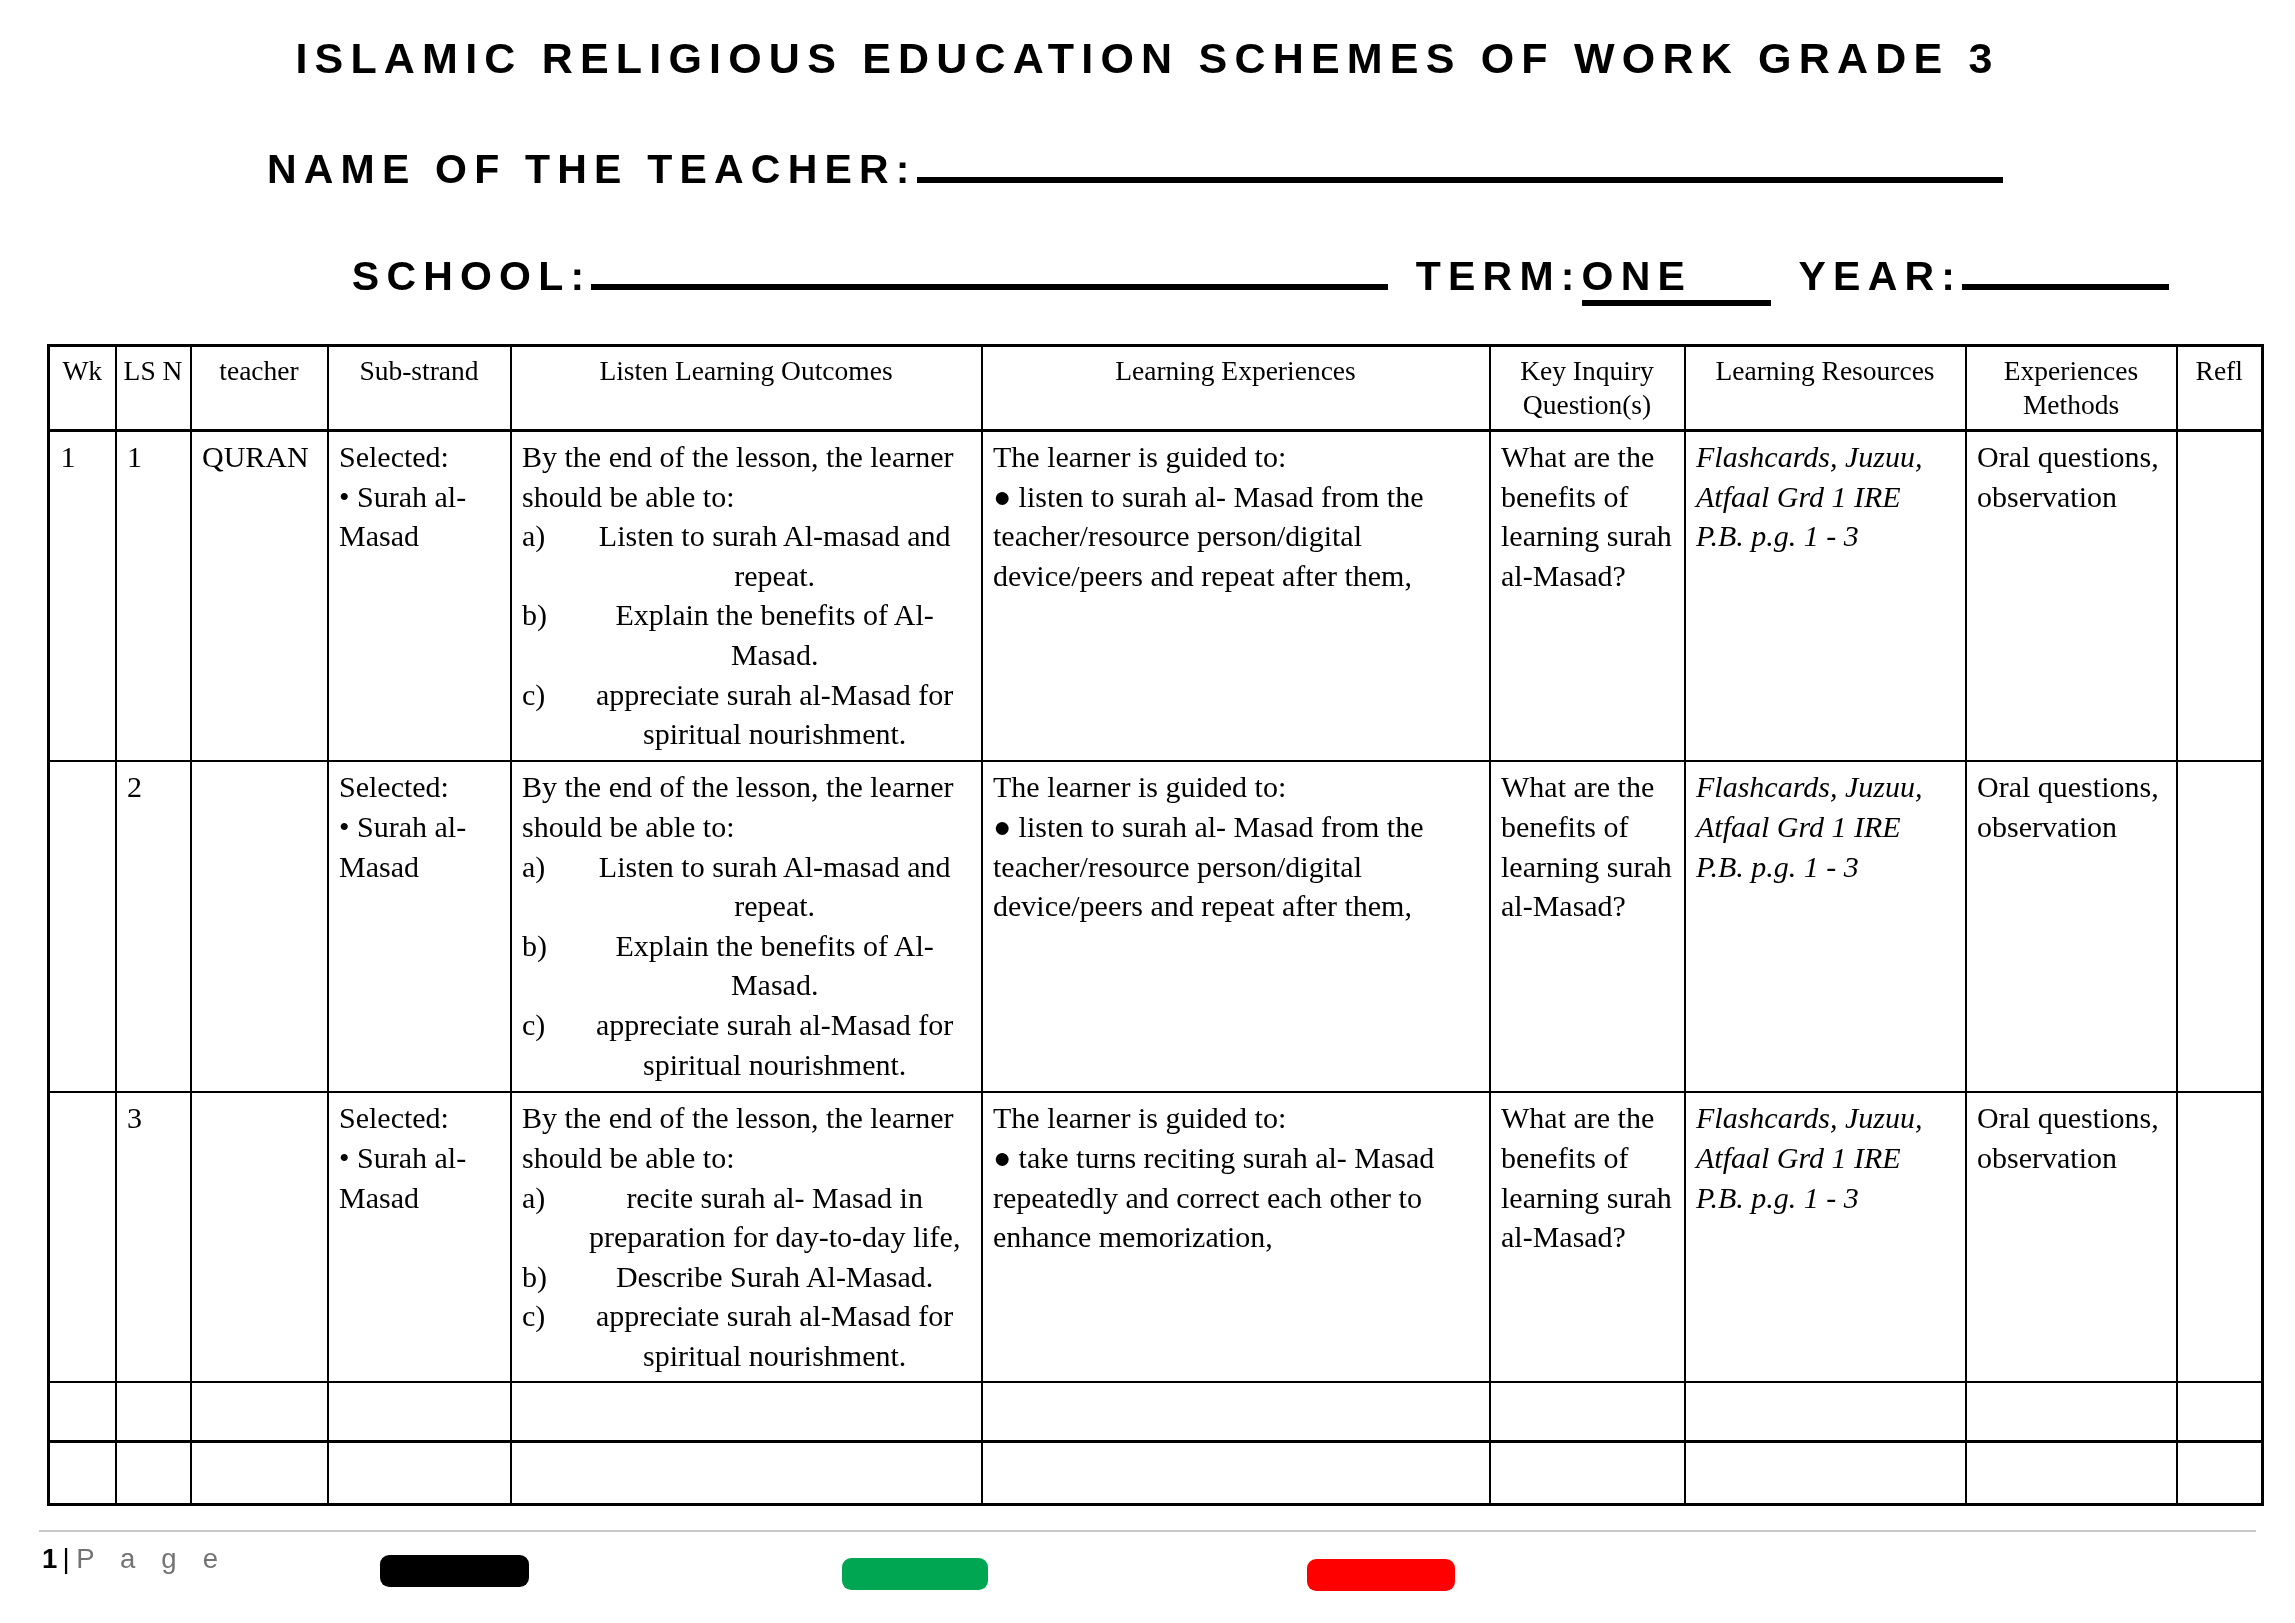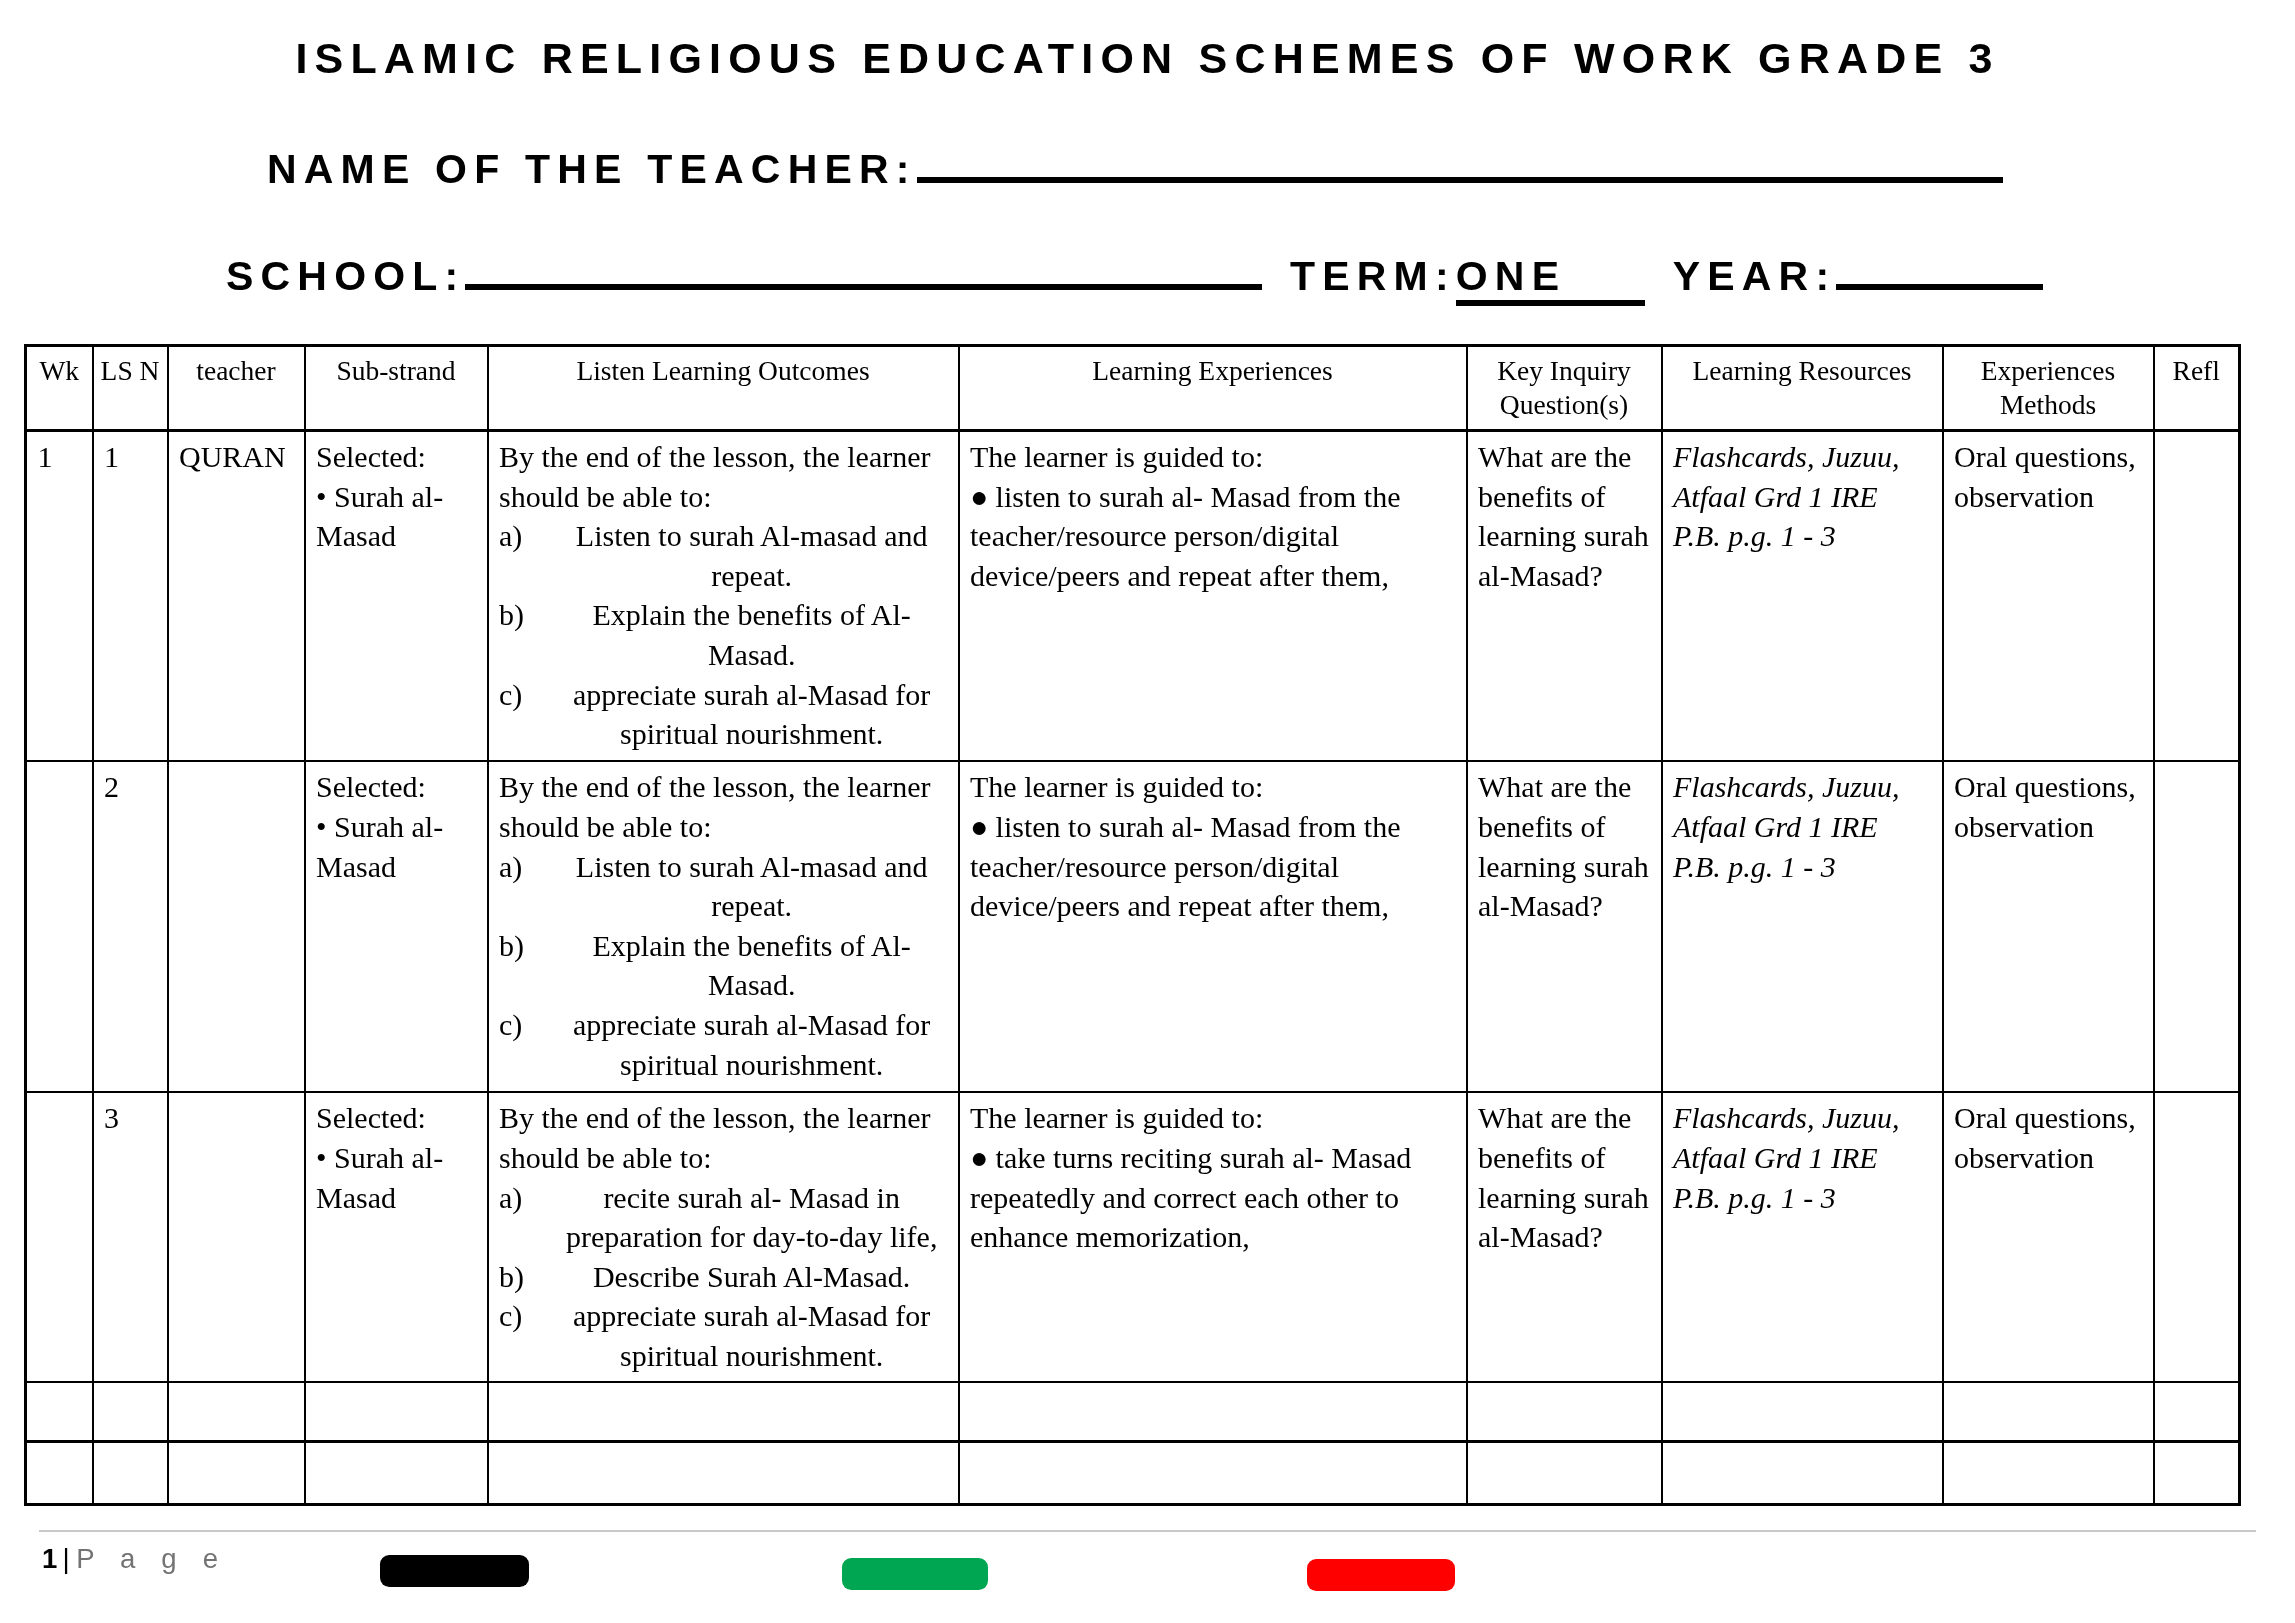--- a/index.html
+++ b/index.html
@@ -21,39 +21,39 @@
     white-space:nowrap;
   }
   .field-line {
     font-family:"Liberation Sans", sans-serif;
     font-weight:800;
     font-size:41px;
     letter-spacing:7.2px;
     white-space:nowrap;
   }
   .teacher-line { margin:63px 0 13px 267px; }
-  .school-line  { margin:60px 0 0 226px; }
+  .school-line  { margin:60px 0 0 226px;text-align:center; }
   .blank {
     display:inline-block;
     border-bottom:6.5px solid #000;
     height:0.85em;
     vertical-align:baseline;
   }
   .underlined-value {
     display:inline-block;
     border-bottom:6.5px solid #000;
     padding-right:79px;
   }
   .hgap { display:inline-block; width:27.5px; }
   
   table.schemes {
     border-collapse:collapse;
     table-layout:fixed;
     width:2214px;
-    margin:38px 0 0 24px;
+    margin:38px 0 0 47px;
     border:3.9px solid #000;
     padding-left:40px;
   }
   .schemes th, .schemes td {
     border:2px solid #000;
     vertical-align:top;
     overflow:hidden;
     font-family:"Liberation Serif", serif;
   }
   .schemes thead th {

